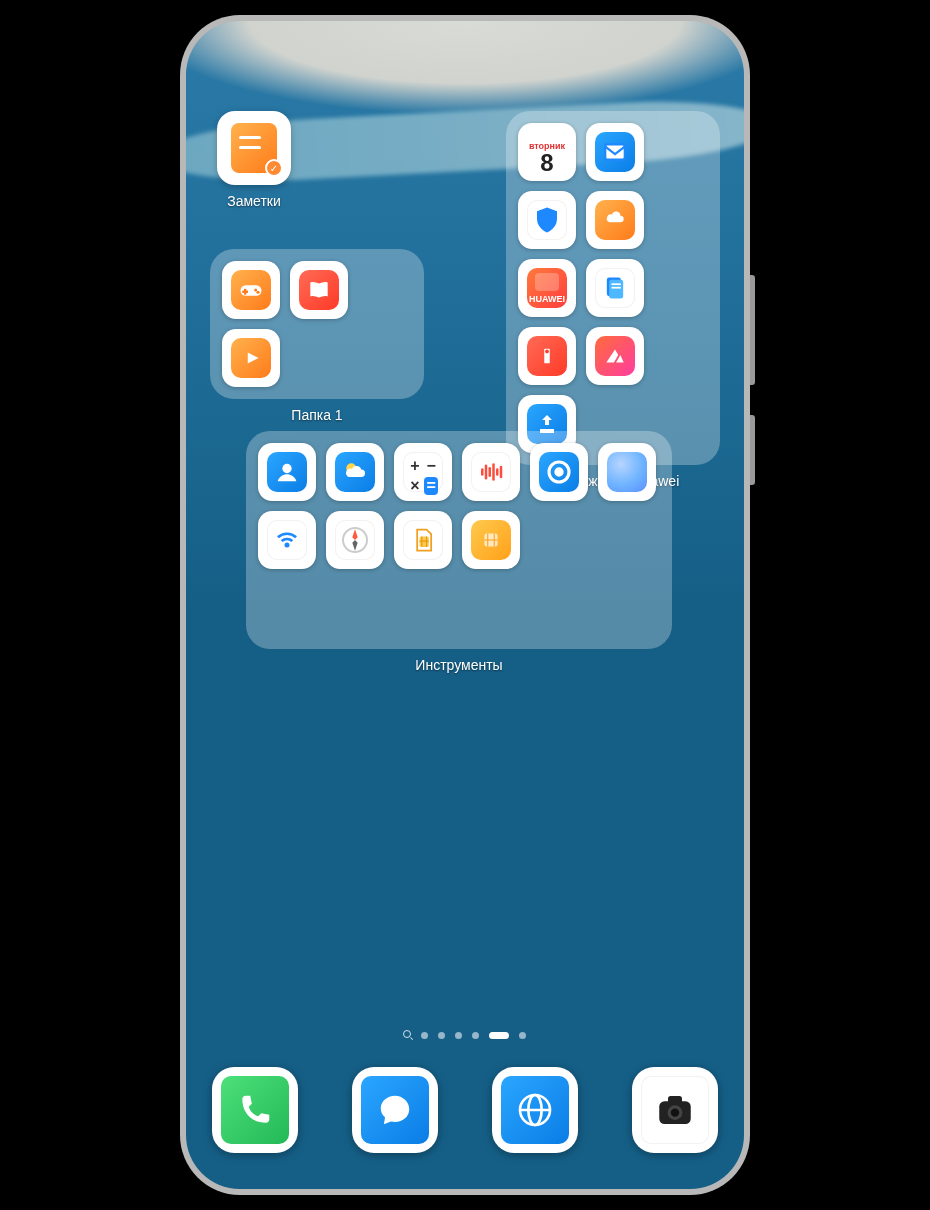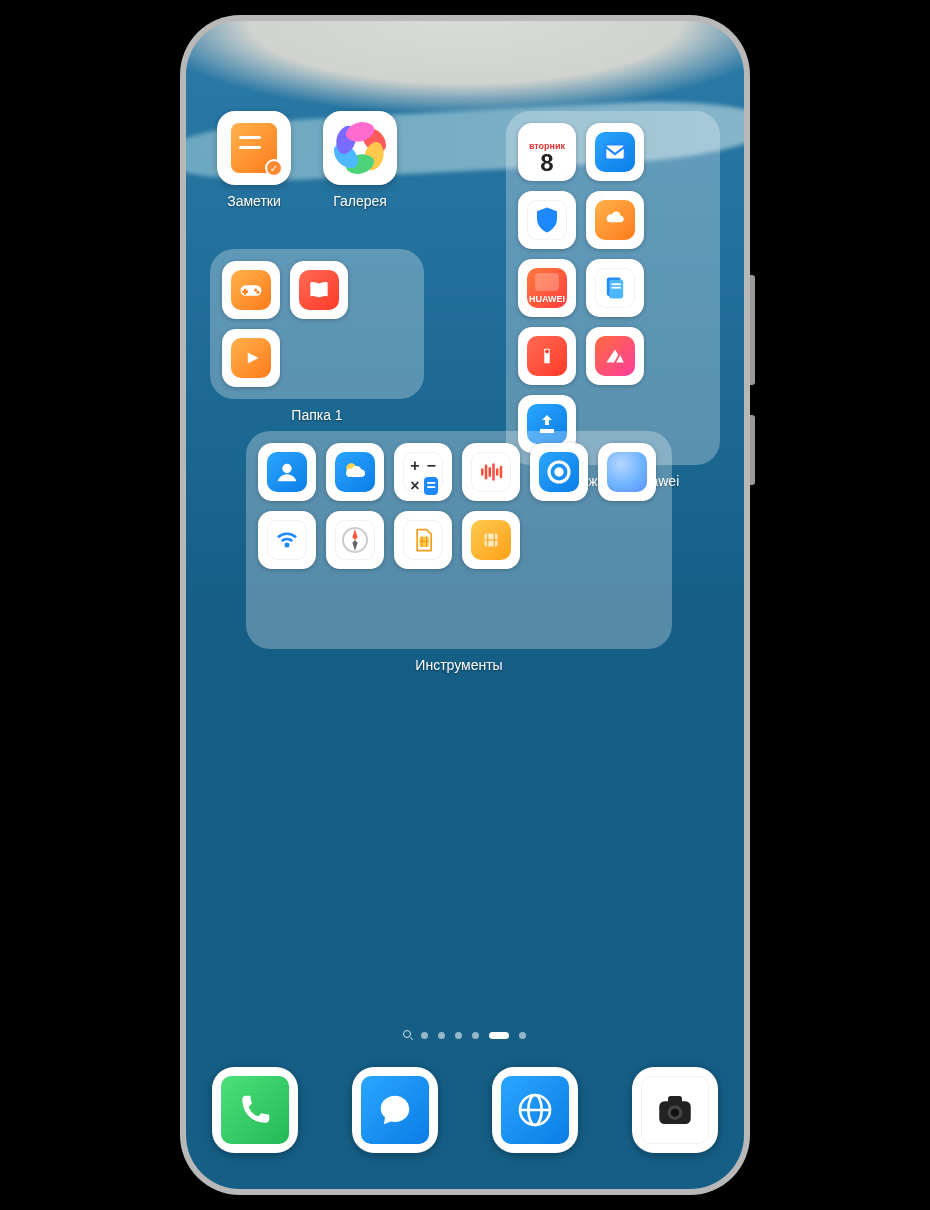--- a/index.html
+++ b/index.html
@@ -243,33 +243,20 @@
 
         <div class="app">
           <div class="icon-wrap">
             <div class="notes-inner">
               <span class="notes-check">✓</span>
             </div>
           </div>
           <div class="label">Заметки</div>
         </div>
 
-        <div class="app">
-          <div class="icon-wrap">
-            <div class="gallery-icon">
-              <div class="petal" style="background:#ff5a5a;transform:rotate(0deg) translate(2px,-20px);"></div>
-              <div class="petal" style="background:#ffc94d;transform:rotate(60deg) translate(2px,-20px);"></div>
-              <div class="petal" style="background:#4dd37a;transform:rotate(120deg) translate(2px,-20px);"></div>
-              <div class="petal" style="background:#4db8ff;transform:rotate(180deg) translate(2px,-20px);"></div>
-              <div class="petal" style="background:#7a6bff;transform:rotate(240deg) translate(2px,-20px);"></div>
-              <div class="petal" style="background:#ff6bcf;transform:rotate(300deg) translate(2px,-20px);"></div>
-            </div>
-          </div>
-          <div class="label">Галерея</div>
-        </div>
 
         <div style="flex:1"></div>
 
         <div class="folder-wrap">
           <div class="folder folder-huawei">
             <div class="mini">
               <div class="surface calendar-mini">
                 <div class="dow">вторник</div>
                 <div class="dom">8</div>
               </div>

